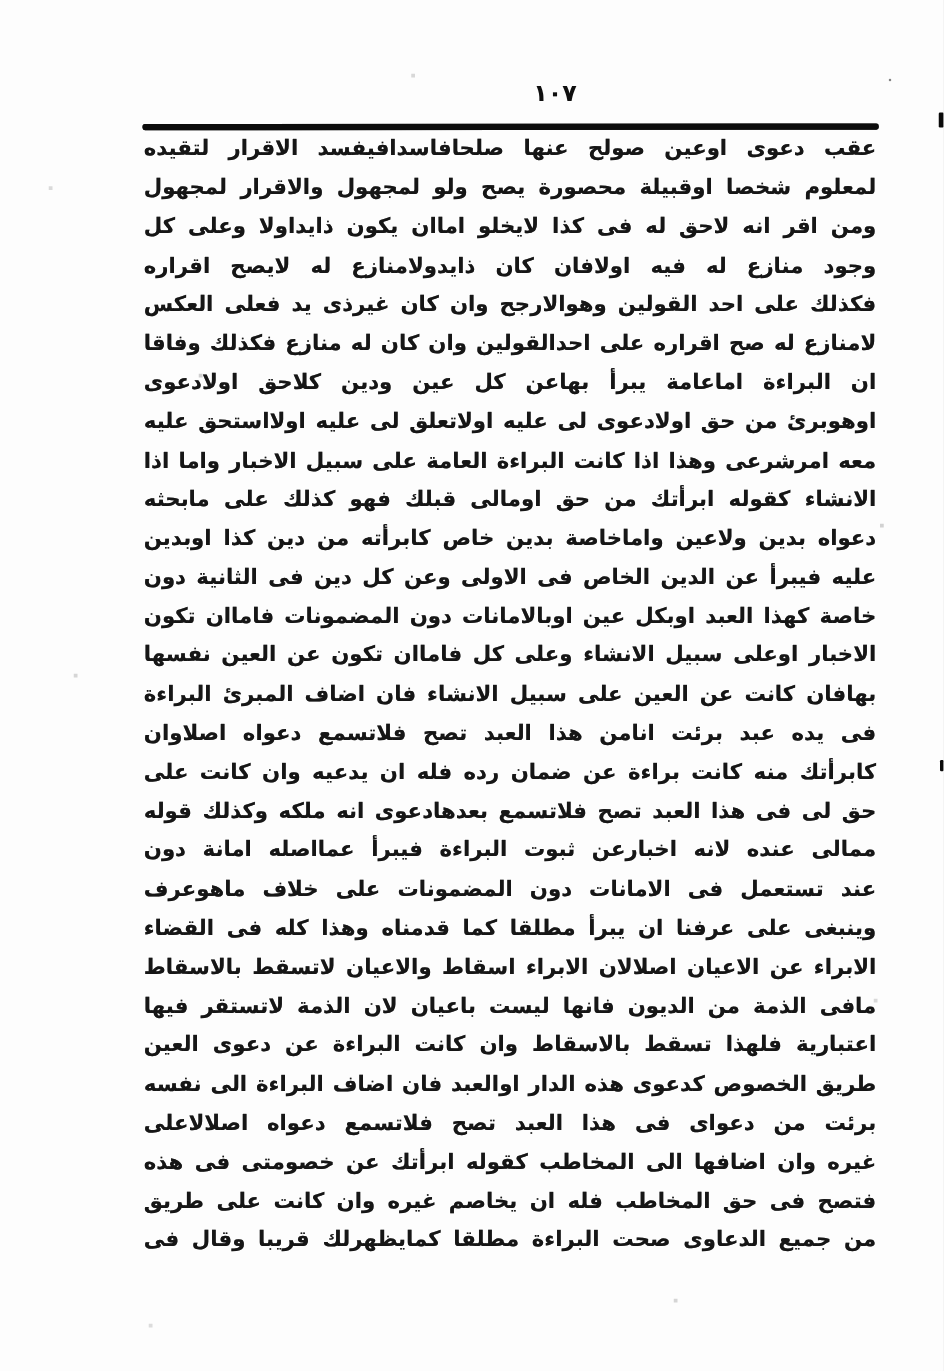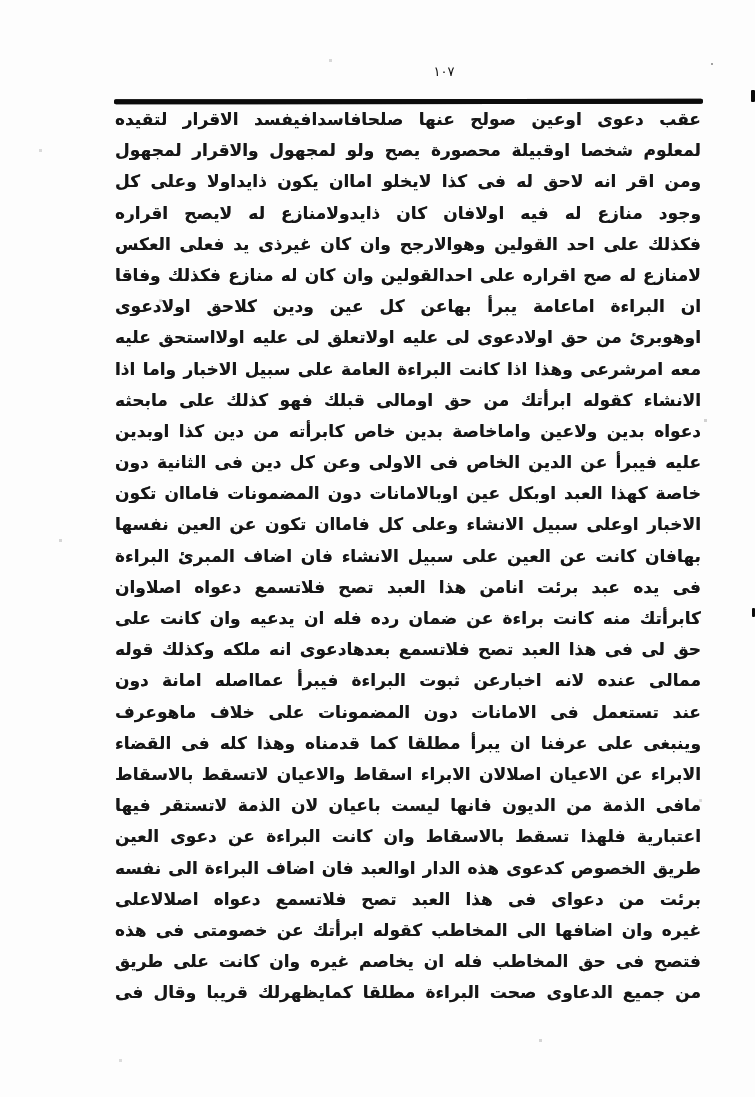--- a/index.html
+++ b/index.html
@@ -11,21 +11,21 @@
     background:var(--paper);
     overflow:hidden;
     font-family:"DejaVu Sans", sans-serif;
     color:var(--ink);
   }
   
   .page-number {
     position:absolute;
     top:64px; left:414px; width:60px;
     text-align:center;
-    font-size:13px; font-weight:normal;
+    font-size:19px; font-weight:bold;
     letter-spacing:2px;
     color:#0f0f0f;
   }
   
   .head-rule {
     position:absolute;
     top:99px; left:114px; width:589px; height:5px;
     background:#0c0c0c;
     border-radius:2px;
     transform:rotate(-0.05deg);

